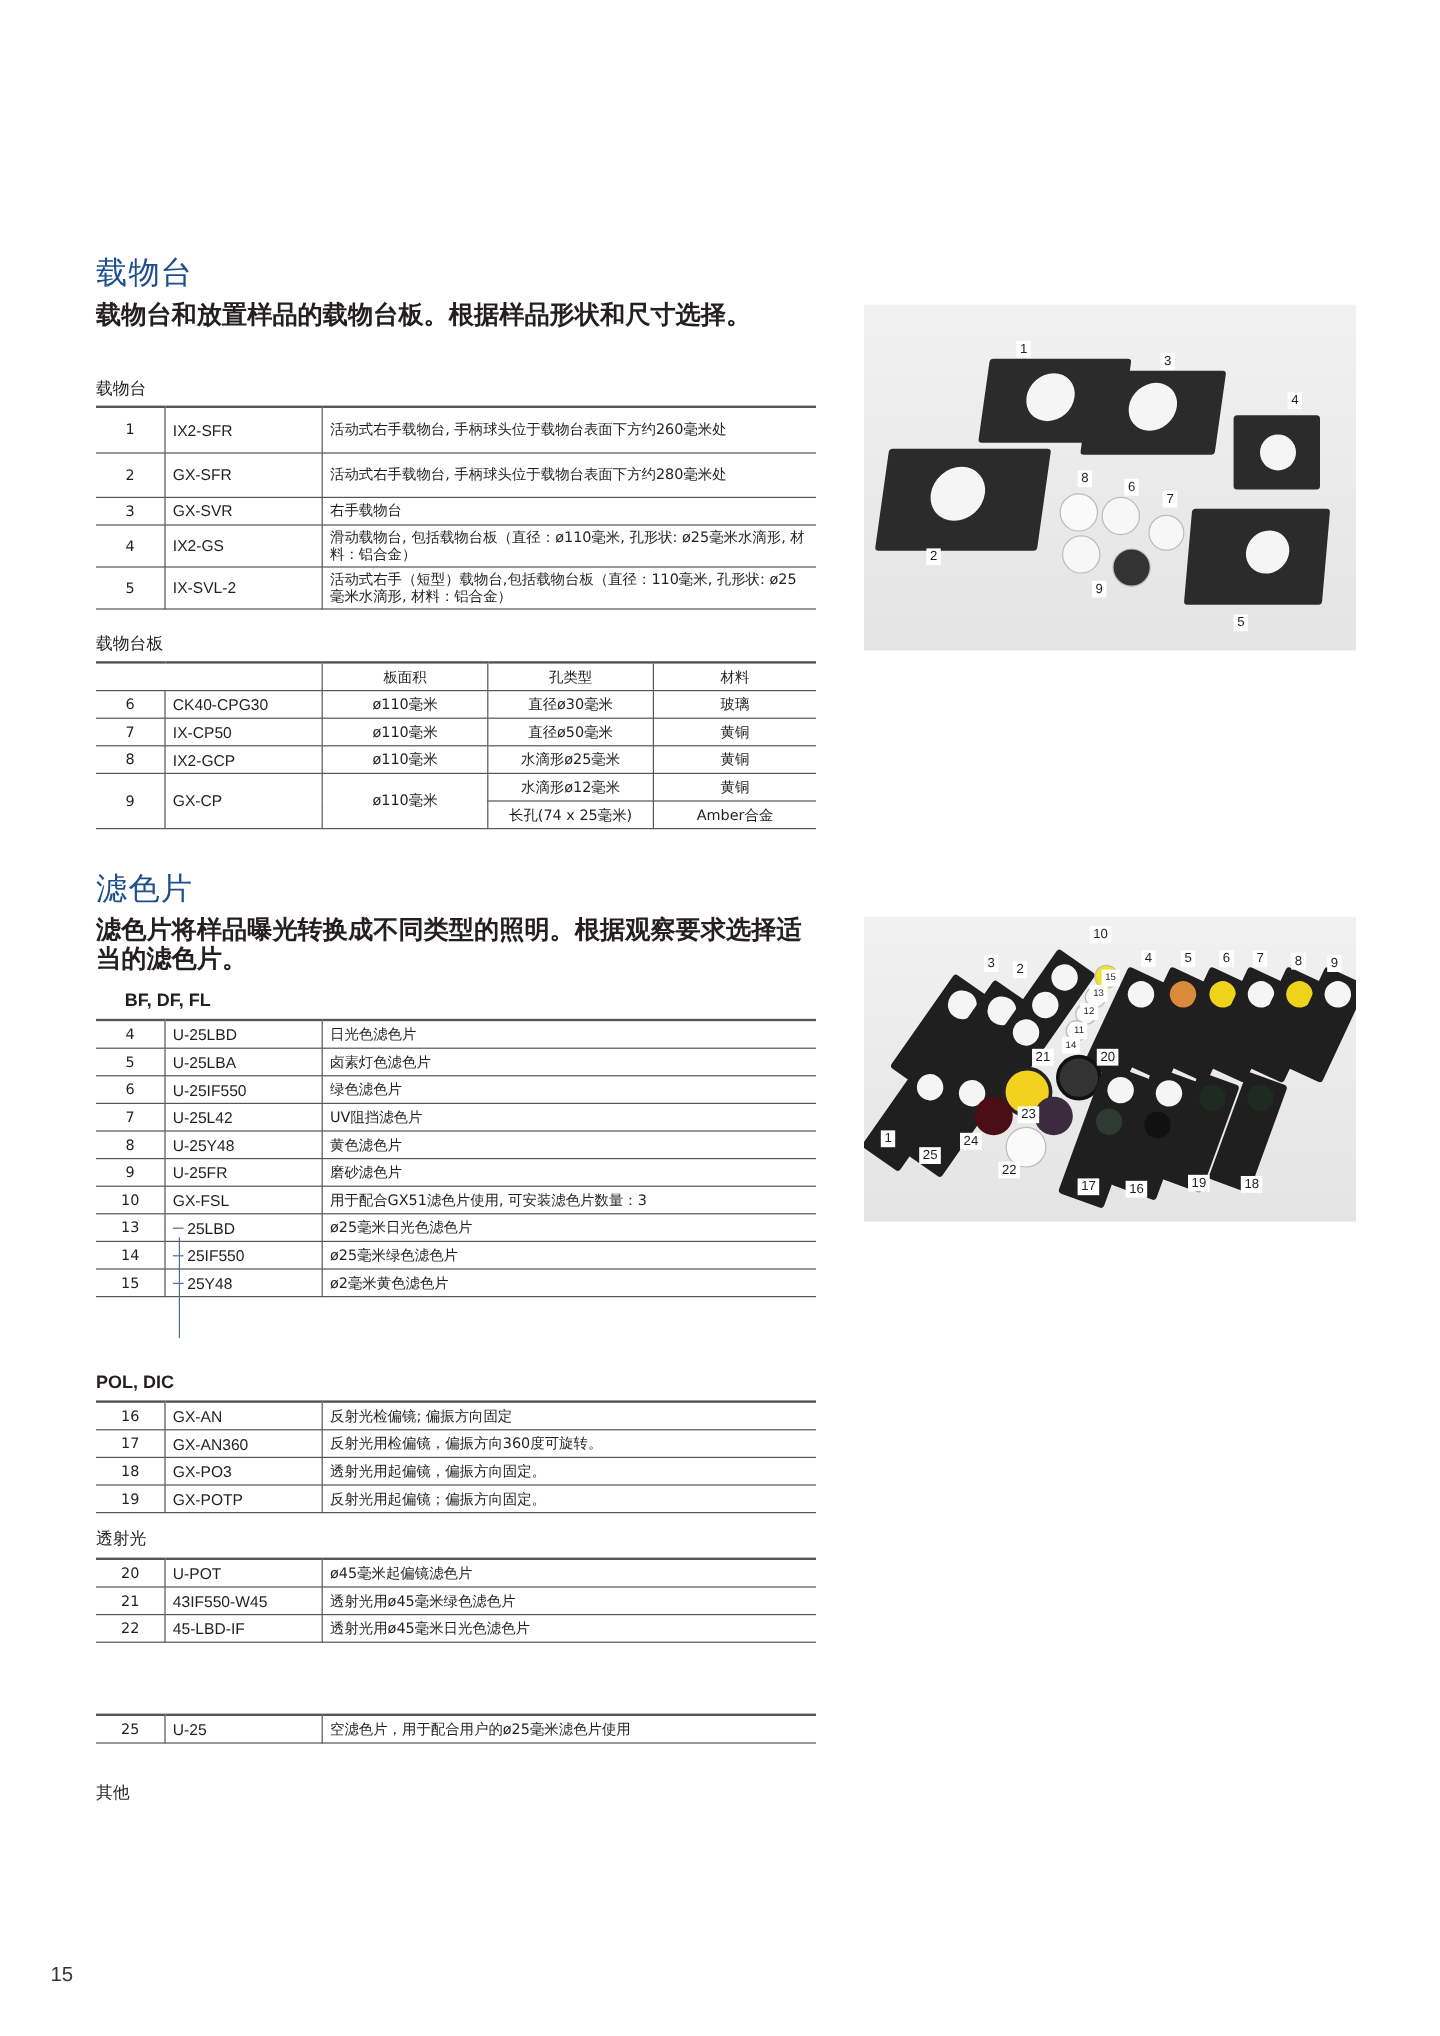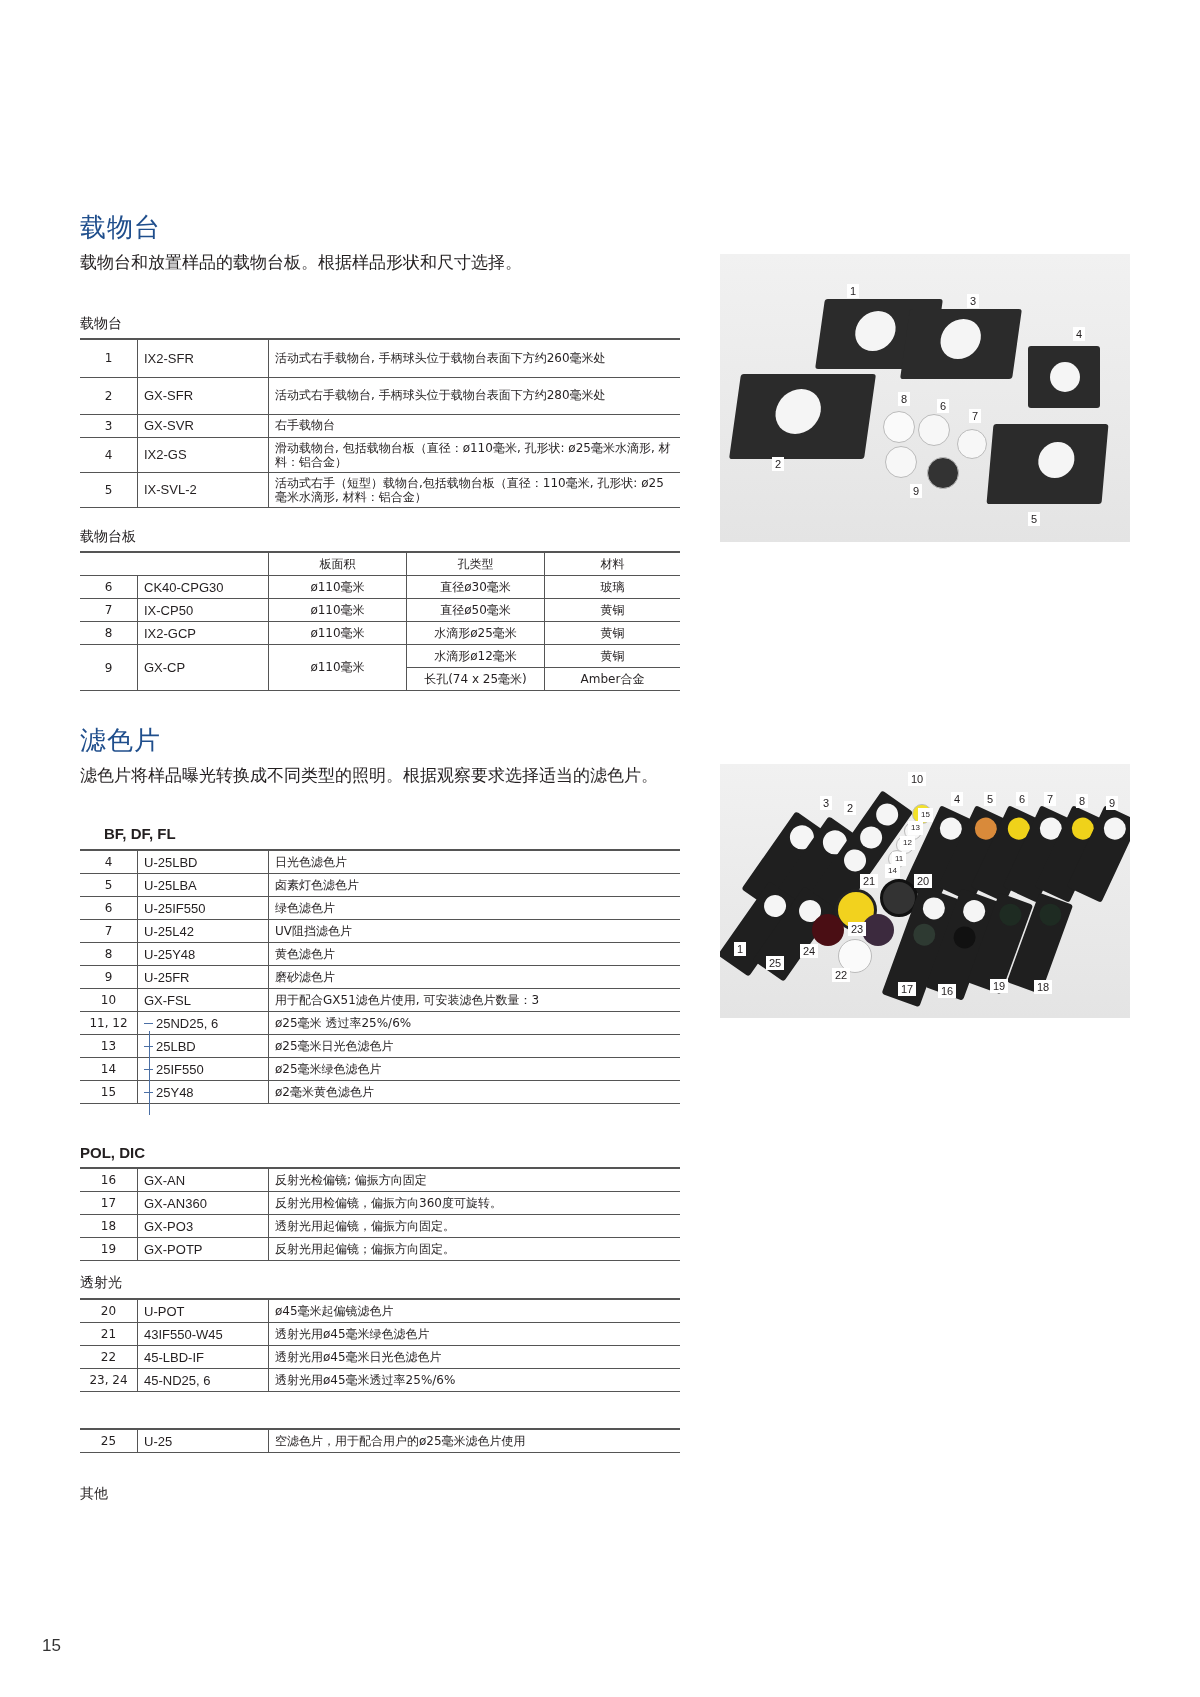--- a/index.html
+++ b/index.html
@@ -7,21 +7,21 @@
       width: 1200px; height: 1697px; position: relative; overflow: hidden;
       font-family: "DejaVu Sans", "Liberation Sans", sans-serif;
       color: #231f20;
     }
     .section-title {
       position: absolute; left: 80px;
       font-size: 26px; color: #1f4e8c; font-weight: normal; letter-spacing: 1px;
     }
     .section-desc {
       position: absolute; left: 80px; width: 600px;
-      font-size: 17px; line-height: 24px; color: #231f20;
+      font-size: 21px; line-height: 24px; color: #231f20; font-weight: bold;
     }
     .sub-head {
       position: absolute; left: 80px; font-size: 14px; color: #231f20;
     }
     .sub-head.bold { font-family: "Liberation Sans", sans-serif; font-weight: bold; font-size: 15px; }
     table.spec {
       position: absolute; left: 80px; width: 600px;
       border-collapse: collapse; font-size: 12px;
     }
     table.spec td {
@@ -204,25 +204,20 @@
         <td class="num">9</td>
         <td class="model">U-25FR</td>
         <td>磨砂滤色片</td>
       </tr>
   <tr>
         <td class="num">10</td>
         <td class="model">GX-FSL</td>
         <td>用于配合GX51滤色片使用, 可安装滤色片数量：3</td>
       </tr>
   <tr>
-        <td class="num">11, 12</td>
-        <td class="model"><span class="child">25ND25, 6</span></td>
-        <td>ø25毫米 透过率25%/6%</td>
-      </tr>
-  <tr>
         <td class="num">13</td>
         <td class="model"><span class="child">25LBD</span></td>
         <td>ø25毫米日光色滤色片</td>
       </tr>
   <tr>
         <td class="num">14</td>
         <td class="model"><span class="child">25IF550</span></td>
         <td>ø25毫米绿色滤色片</td>
       </tr>
   <tr>
@@ -270,25 +265,20 @@
       </tr>
   <tr>
         <td class="num">21</td>
         <td class="model">43IF550-W45</td>
         <td>透射光用ø45毫米绿色滤色片</td>
       </tr>
   <tr>
         <td class="num">22</td>
         <td class="model">45-LBD-IF</td>
         <td>透射光用ø45毫米日光色滤色片</td>
-      </tr>
-  <tr>
-        <td class="num">23, 24</td>
-        <td class="model">45-ND25, 6</td>
-        <td>透射光用ø45毫米透过率25%/6%</td>
       </tr>
 </tbody>
   </table>
 
 <div class="sub-head" style="top:1485px;">其他</div>
 <table class="spec" style="top:1428px;">
   <tbody>
       <tr>
         <td class="num">25</td>
         <td class="model">U-25</td>

